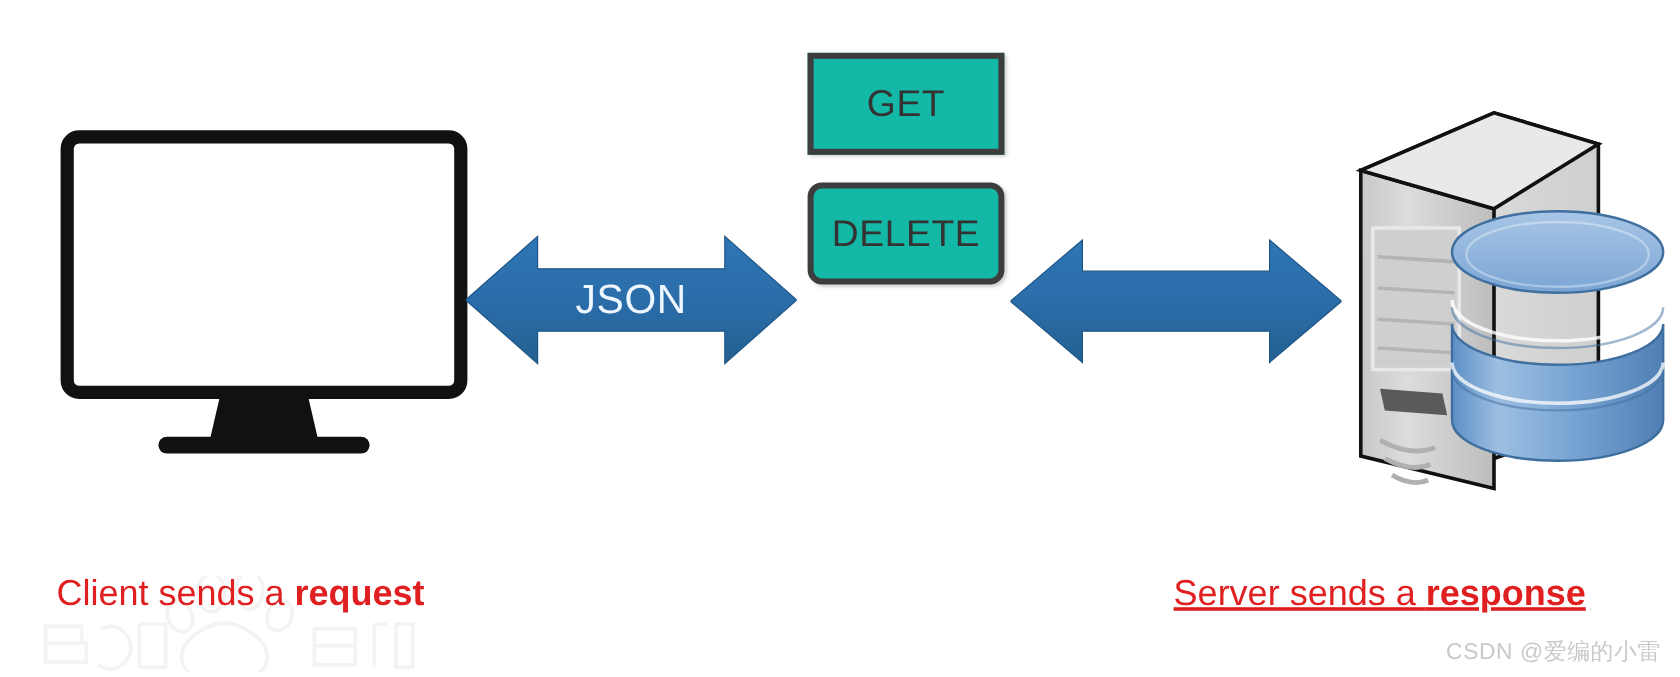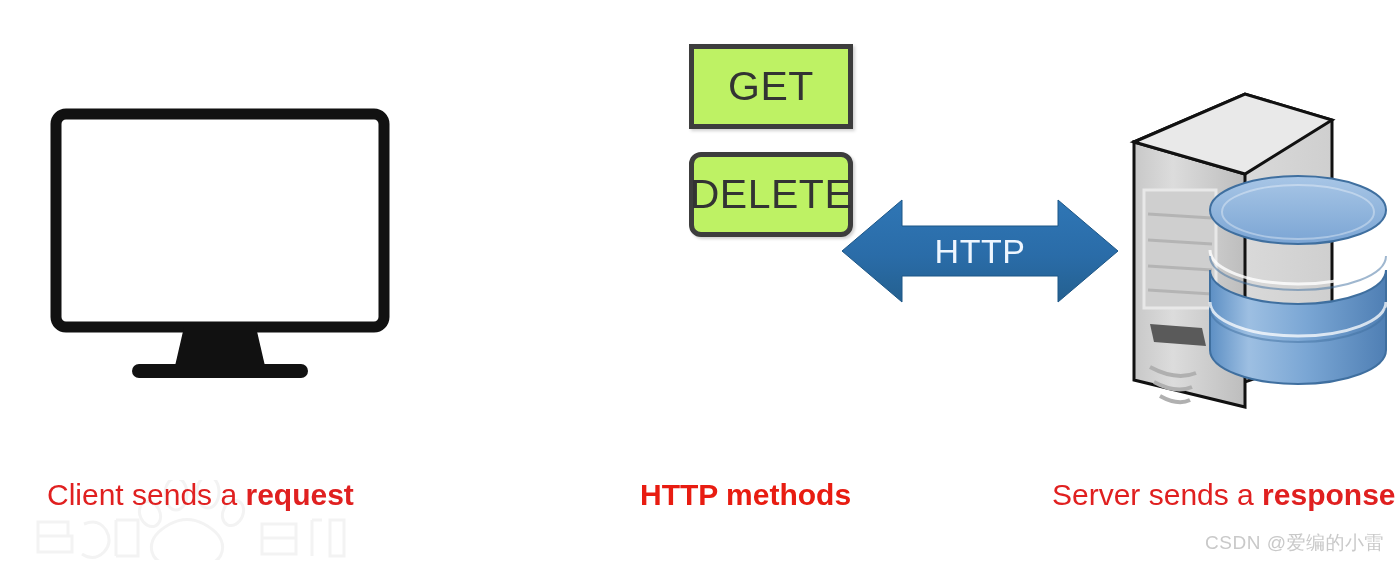--- a/index.html
+++ b/index.html
@@ -83,32 +83,31 @@
   .methods {
     position: absolute;
     left: 673px;
     top: 44px;
     width: 164px;
   }
   .method-box {
     box-sizing: border-box;
     width: 164px;
     height: 85px;
-    background: #bef264;
+    background: #14b8a6;
     border: 5px solid #3d3d3d;
     margin-bottom: 23px;
     display: flex;
     align-items: center;
     justify-content: center;
     color: #333333;
-    font-size: 41px;
+    font-size: 31px;
     font-family: "Liberation Sans", sans-serif;
     letter-spacing: 0.5px;
     box-shadow: 2px 2px 3px rgba(0,0,0,0.18);
-    margin-left: 16px;
   }
   .method-box:last-child { margin-bottom: 0; border-radius: 12px; }
 
   
   .server {
     position: absolute;
     left: 1110px;
     top: 62px;
     width: 292px;
     height: 400px;
@@ -118,21 +117,21 @@
   .caption {
     position: absolute;
     color: #e02020;
     font-size: 30px;
     font-family: "Liberation Sans", sans-serif;
     white-space: nowrap;
   }
   .caption b { font-weight: bold; }
   .caption-client  { left: 47px;  top: 478px; }
   .caption-methods { left: 640px; top: 478px; font-weight: bold; color: #e81c11; }
-  .caption-server  { left: 1052px; top: 478px; }
+  .caption-server  { left: 978px; top: 478px; text-decoration: underline; }
 </style>
 </head>
 <body>
 
 <div id="canvas">
 
   <div class="baidu-watermark">
     <svg viewBox="0 0 330 80" width="330" height="80" aria-hidden="true">
       <g fill="none" stroke="#d8d8d8" stroke-width="3">
         <ellipse cx="146" cy="14" rx="11" ry="16"></ellipse>
@@ -153,38 +152,50 @@
     <svg viewBox="0 0 340 275" width="340" height="275" aria-hidden="true">
 
       <rect x="6" y="6" width="328" height="213" rx="10" ry="10" fill="#ffffff" stroke="#111111" stroke-width="11"></rect>
 
       <path d="M134 219 L206 219 L215 258 L125 258 Z" fill="#111111"></path>
 
       <rect x="82" y="256" width="176" height="14" rx="7" ry="7" fill="#111111"></rect>
     </svg>
   </div>
 
+  <div class="arrow-wrap arrow-json">
+    <svg viewBox="0 0 276 114" width="276" height="114" aria-hidden="true">
+      <defs>
+        <linearGradient id="arrGradA" x1="0" y1="0" x2="0" y2="1">
+          <stop offset="0%" stop-color="#2f76b5"></stop>
+          <stop offset="55%" stop-color="#2a6ca8"></stop>
+          <stop offset="100%" stop-color="#24608f"></stop>
+        </linearGradient>
+      </defs>
+      <path d="M0 57 L60 4 L60 31 L216 31 L216 4 L276 57 L216 110 L216 83 L60 83 L60 110 Z" fill="url(#arrGradA)" stroke="#1d5686" stroke-width="1"></path>
+    </svg>
+    <div class="arrow-label">JSON</div>
+  </div>
 
   <div class="methods">
     <div class="method-box">GET</div>
     <div class="method-box">DELETE</div>
   </div>
 
   <div class="arrow-wrap arrow-http">
     <svg viewBox="0 0 276 110" width="276" height="110" aria-hidden="true">
       <defs>
         <linearGradient id="arrGradB" x1="0" y1="0" x2="0" y2="1">
           <stop offset="0%" stop-color="#2f76b5"></stop>
           <stop offset="55%" stop-color="#2a6ca8"></stop>
           <stop offset="100%" stop-color="#24608f"></stop>
         </linearGradient>
       </defs>
       <path d="M0 55 L60 4 L60 30 L216 30 L216 4 L276 55 L216 106 L216 80 L60 80 L60 106 Z" fill="url(#arrGradB)" stroke="#1d5686" stroke-width="1"></path>
     </svg>
-    <div class="arrow-label">HTTP</div>
   </div>
 
   <div class="server">
     <svg viewBox="0 0 292 400" width="292" height="400" aria-hidden="true">
       <defs>
         <linearGradient id="towerFront" x1="0" y1="0" x2="1" y2="0">
           <stop offset="0%" stop-color="#c8c8c8"></stop>
           <stop offset="35%" stop-color="#dcdcdc"></stop>
           <stop offset="100%" stop-color="#bdbdbd"></stop>
         </linearGradient>
@@ -238,21 +249,20 @@
         <ellipse cx="88" cy="0" rx="88" ry="34" fill="url(#dbTop)" stroke="#3f6f9f" stroke-width="2"></ellipse>
         <ellipse cx="88" cy="2" rx="76" ry="27" fill="none" stroke="#ffffff" stroke-width="2" opacity="0.35"></ellipse>
       </g>
     </svg>
   </div>
 
   <div class="caption caption-client">
     <span>Client sends a </span><b>request</b>
   </div>
 
-  <div class="caption caption-methods">HTTP methods</div>
 
   <div class="caption caption-server">
     <span>Server sends a </span><b>response</b>
   </div>
 
   <div class="csdn-watermark">CSDN @爱编的小雷</div>
 
 </div>
 
 </body></html>

